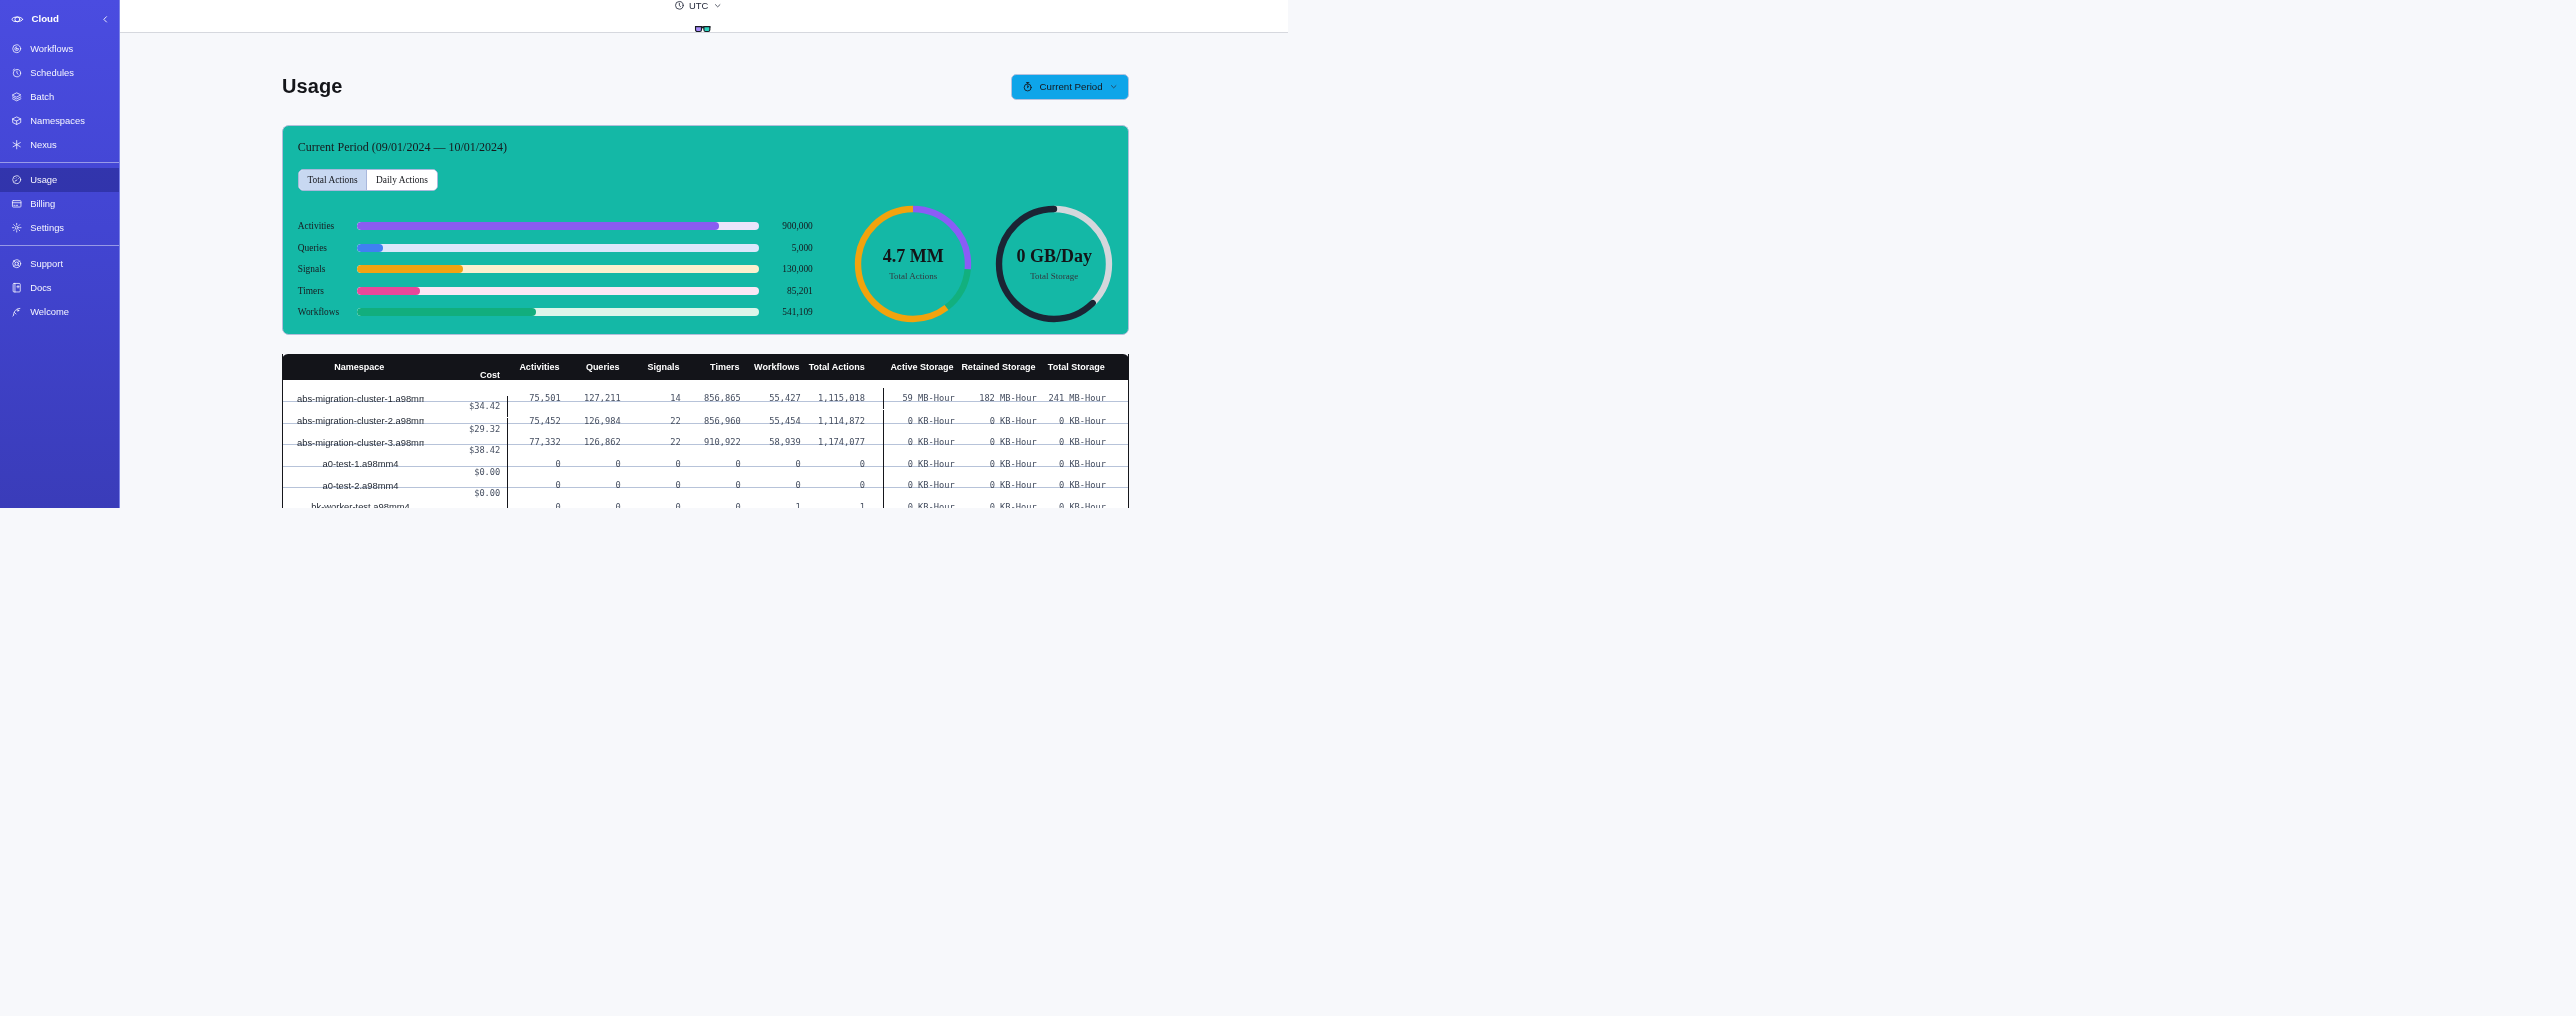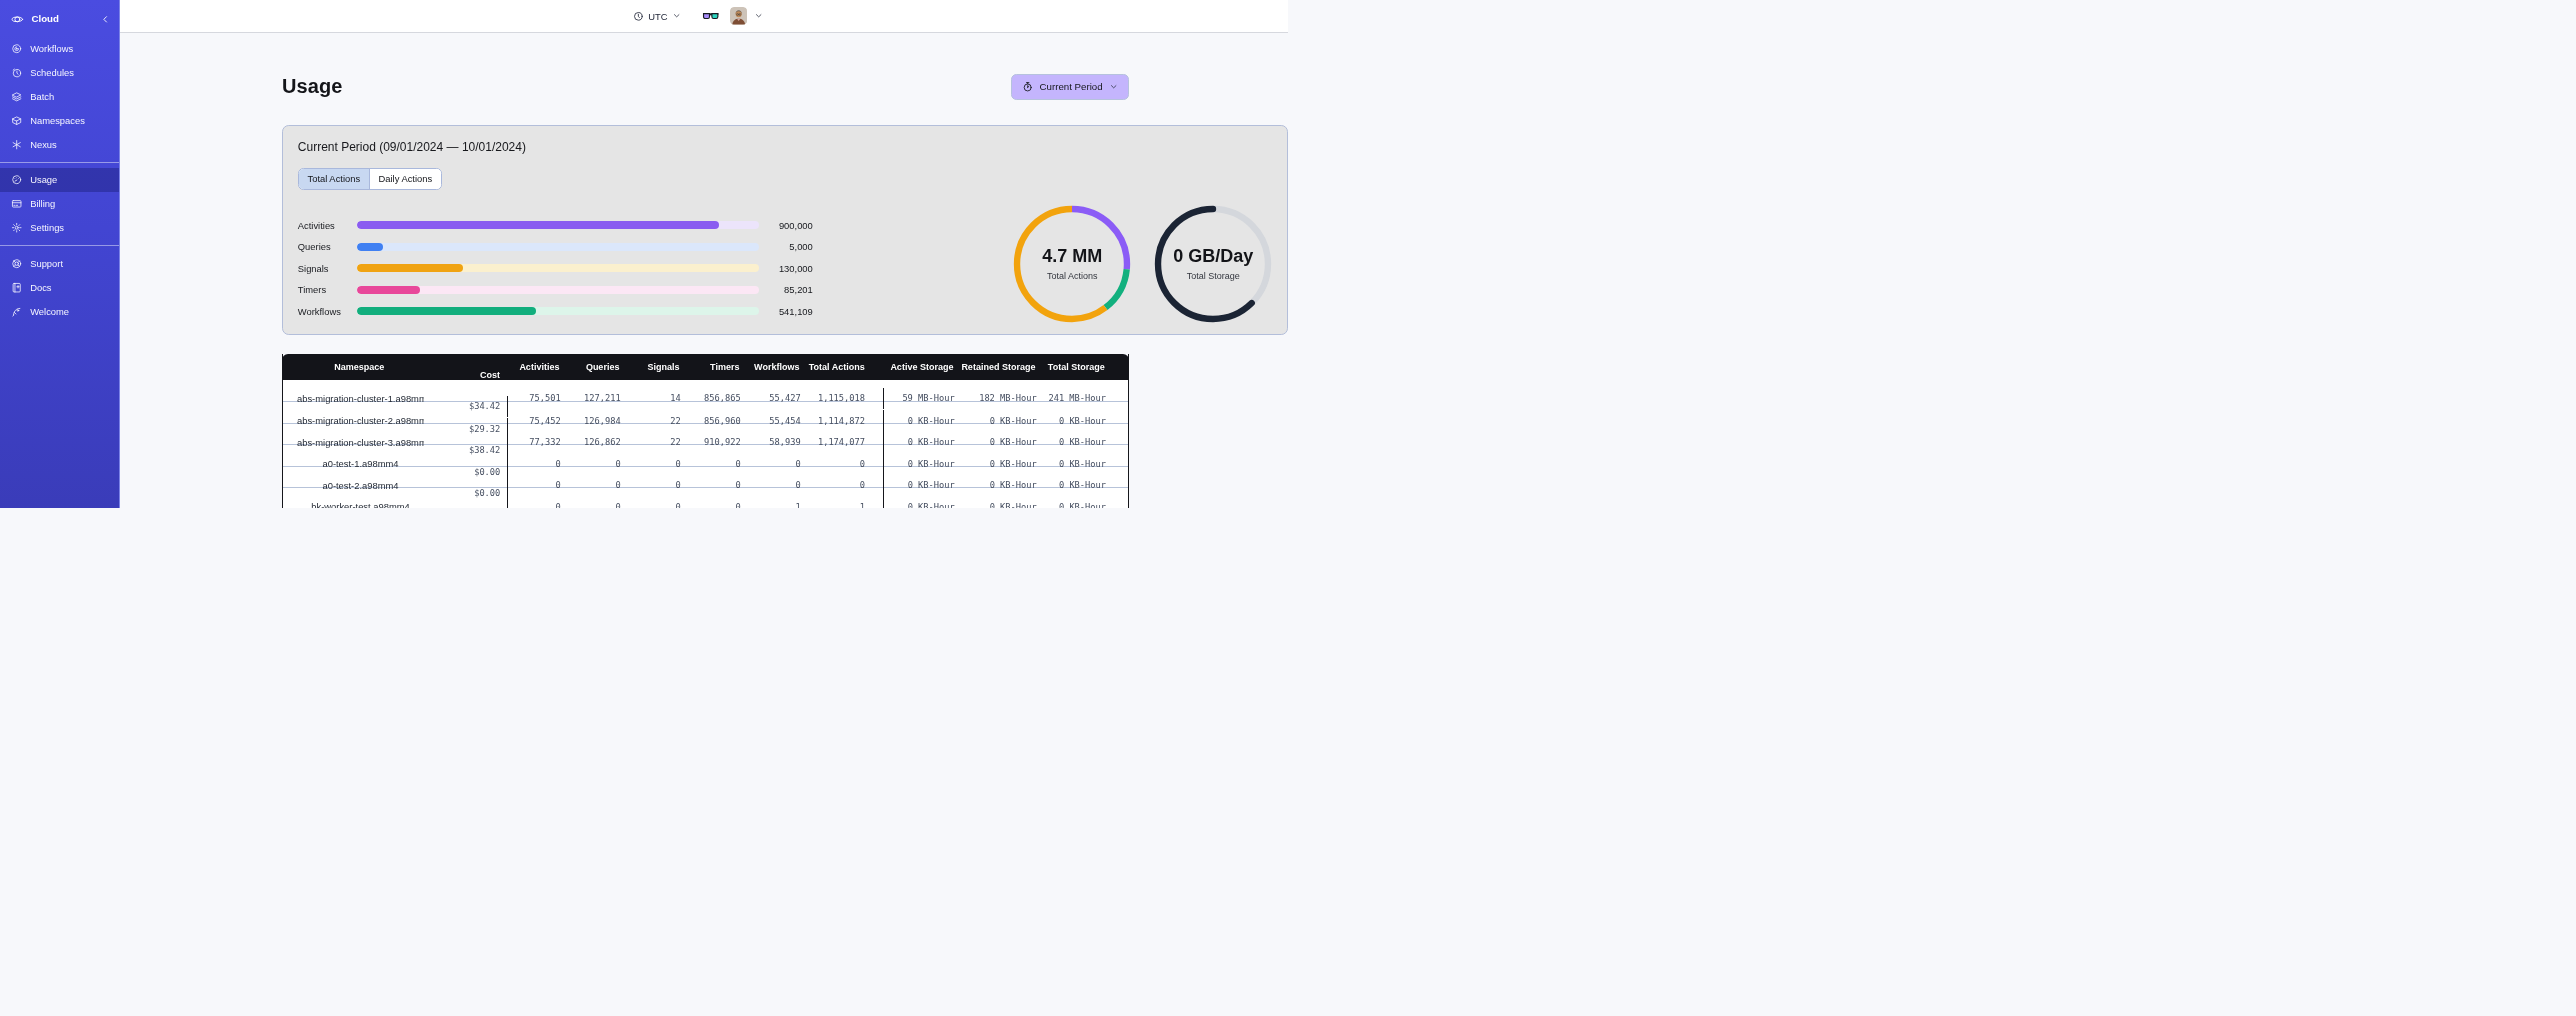--- a/index.html
+++ b/index.html
@@ -19,44 +19,44 @@
   .side-item.active { background:rgba(10,12,80,0.30); }
   .side-divider { height:0.7px; background:rgba(255,255,255,0.45); margin:5.4px 0; }
   .icn { width:11.4px; height:11.4px; flex:0 0 11.4px; display:inline-flex; }
   .icn svg { width:100%; height:100%; }
   .brand .icn { width:12.7px; height:12.7px; flex-basis:12.7px; }
   .chev-collapse { width:10.7px; height:10.7px; display:inline-flex; cursor:pointer; }
   .chev-collapse svg { width:100%; height:100%; }
 
   
   .topbar { position:absolute; left:120px; right:0; top:0; height:33px; background:#FFFFFF;
-    border-bottom:0.7px solid #D6D8DE; display:flex; align-items:center; justify-content:center; padding-right:12px; gap:10.7px; }
+    border-bottom:0.7px solid #D6D8DE; display:flex; align-items:center; justify-content:flex-start; padding-right:12px; gap:10.7px;flex-direction:column; }
   .tz { display:flex; align-items:center; gap:4.7px; font-size:9.4px; font-weight:500; color:#23283A; cursor:pointer; }
   .tz .icn16 { width:10.7px; height:10.7px; display:inline-flex; }
   .icn16 svg,.icn18 svg { width:100%; height:100%; }
   .chev-sm { width:9.4px; height:9.4px; display:inline-flex; color:#2A3040; }
   .chev-sm svg { width:100%; height:100%; }
   .glasses-btn { width:17.4px; height:13.4px; display:inline-flex; cursor:pointer; margin-left:9.4px; }
   .glasses-btn svg { width:100%; height:100%; }
   .avatar { width:17.4px; height:17.4px; border-radius:4px; overflow:hidden; cursor:pointer; }
   .avatar svg { display:block; width:100%; height:100%; }
   .user-menu { display:flex; align-items:center; gap:6.7px; cursor:pointer; }
 
   
   .content { position:absolute; left:120px; right:0; top:33px; bottom:0; background:#F7F8FB; overflow:hidden; }
   .wrap { width:847px; margin-left:162px; }
   .page-head { display:flex; align-items:center; justify-content:space-between; margin-top:39px; height:29.5px; }
   .page-title { font-size:20px; font-weight:550; letter-spacing:0.1px; color:#141519; }
-  .period-btn { display:flex; align-items:center; gap:6px; height:25.5px; padding:0 10px; background:#c4b5fd;
+  .period-btn { display:flex; align-items:center; gap:6px; height:25.5px; padding:0 10px; background:#0ea5e9;
     border:0.7px solid #B6C2DE; border-radius:5.4px; font-size:9.7px; font-weight:500; color:#15171C; cursor:pointer; }
   .period-btn .icn16 { width:11.4px; height:11.4px; display:inline-flex; color:#15171C; }
 
   
-  .card { position:relative; margin-top:23px; width:1006px; height:210px; background:#e5e5e5;
-    border:0.7px solid #B3BEDA; border-radius:6.7px; padding:14.8px; }
+  .card { position:relative; margin-top:23px; width:847px; height:210px; background:#14b8a6;
+    border:0.7px solid #B3BEDA; border-radius:6.7px; padding:14.8px;font-family:Liberation Serif, serif; }
   .card-title { font-size:12px; font-weight:500; color:#17181C; }
   .seg { display:inline-flex; margin-top:13.4px; border:0.7px solid #A9B8DC; border-radius:5.4px; overflow:hidden; background:#FFFFFF; }
   .seg-tab { height:20px; padding:0 8.7px; display:flex; align-items:center; font-size:9.4px; font-weight:500; color:#14161B; cursor:pointer; background:#FFFFFF; }
   .seg-tab + .seg-tab { border-left:0.7px solid #A9B8DC; }
   .seg-tab.active { background:#C8D8F1; }
 
   .bars { margin-top:25px; width:515px; }
   .bar-row { display:flex; align-items:center; height:21.5px; }
   .bar-label { width:59px; font-size:9.4px; color:#191B20; }
   .bar-track { position:relative; width:402px; height:8px; border-radius:4px; overflow:hidden; }

